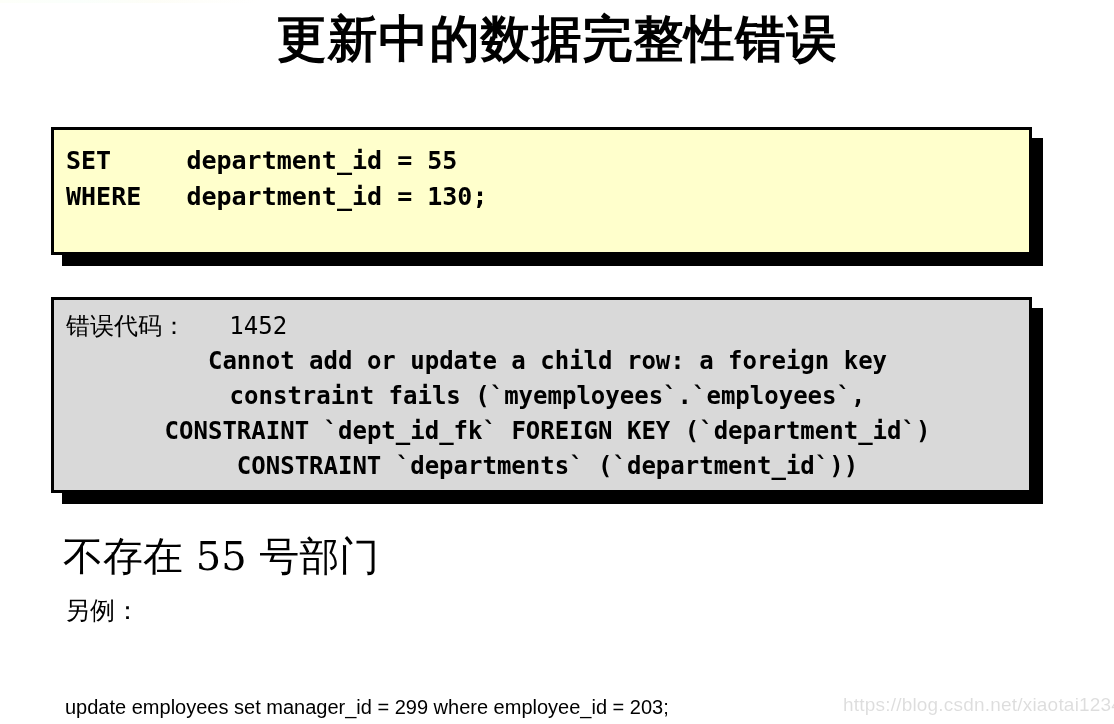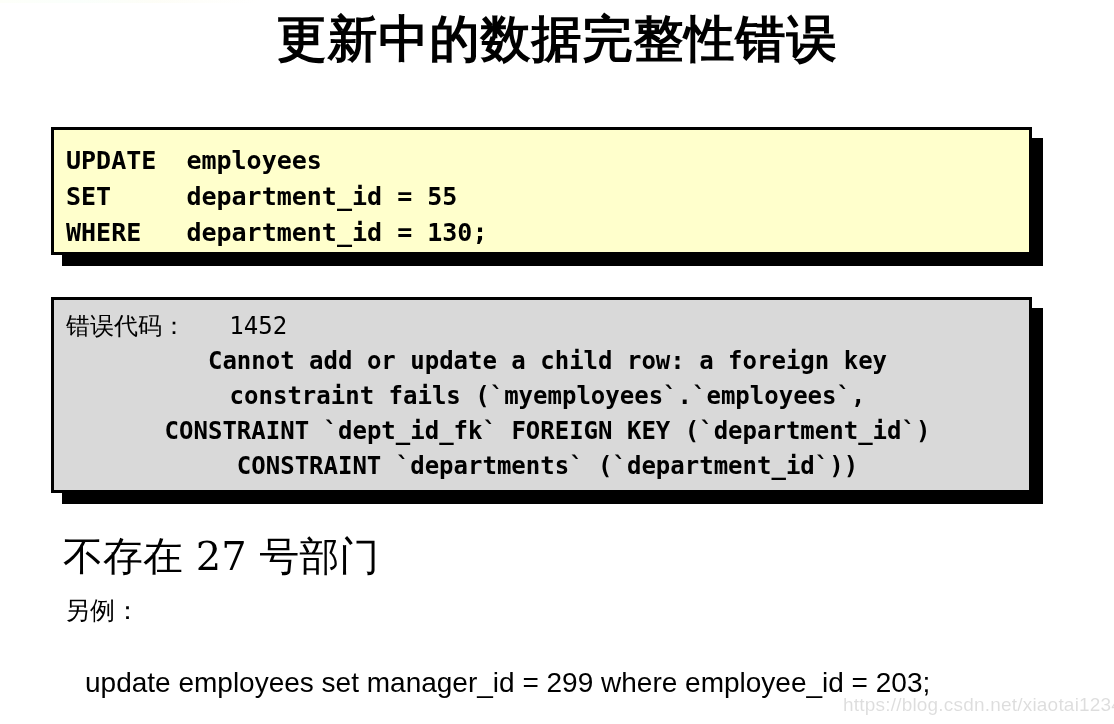--- a/index.html
+++ b/index.html
@@ -123,27 +123,26 @@
     font-family: "DejaVu Sans", "Liberation Sans", sans-serif;
     font-size: 25px;
     line-height: 1.1;
     color: #000000;
     white-space: pre;
   }
 
   .note-sql {
     position: absolute;
     left: 65px;
-    top: 668px;
+    top: 696px;
     font-family: "Liberation Sans", sans-serif;
-    font-size: 28px;
+    font-size: 20px;
     line-height: 1.1;
     color: #000000;
     white-space: pre;
-    margin-left: 20px;
   }
 
   .watermark {
     position: absolute;
     left: 843px;
     top: 694px;
     font-family: "Liberation Sans", sans-serif;
     font-size: 19px;
     color: #000000;
     opacity: 0.13;
@@ -154,34 +153,33 @@
 </head>
 <body>
 
 <div class="slide">
 
   <div class="top-artifact"></div>
 
   <div class="slide-title">更新中的数据完整性错误</div>
 
   <div class="box box-sql">
-    <div class="code-line">UPDATE  employees</div>
     <div class="code-line">SET     department_id = 55</div>
     <div class="code-line">WHERE   department_id = 130;</div>
   </div>
 
   <div class="box box-error">
     <div class="err-head"><span>错误代码：</span><span class="code-num">&nbsp;&nbsp;&nbsp;1452</span></div>
     <div class="code-line">Cannot add or update a child row: a foreign key</div>
     <div class="code-line">constraint fails (`myemployees`.`employees`,</div>
     <div class="code-line">CONSTRAINT `dept_id_fk` FOREIGN KEY (`department_id`)</div>
     <div class="code-line">CONSTRAINT `departments` (`department_id`))</div>
   </div>
 
-  <div class="note-big">不存在 27 号部门</div>
+  <div class="note-big">不存在 55 号部门</div>
 
   <div class="note-label">另例：</div>
 
   <div class="note-sql">update employees set manager_id = 299 where employee_id = 203;</div>
 
   <div class="watermark">https://blog.csdn.net/xiaotai1234</div>
 
 </div>
 
 </body></html>

